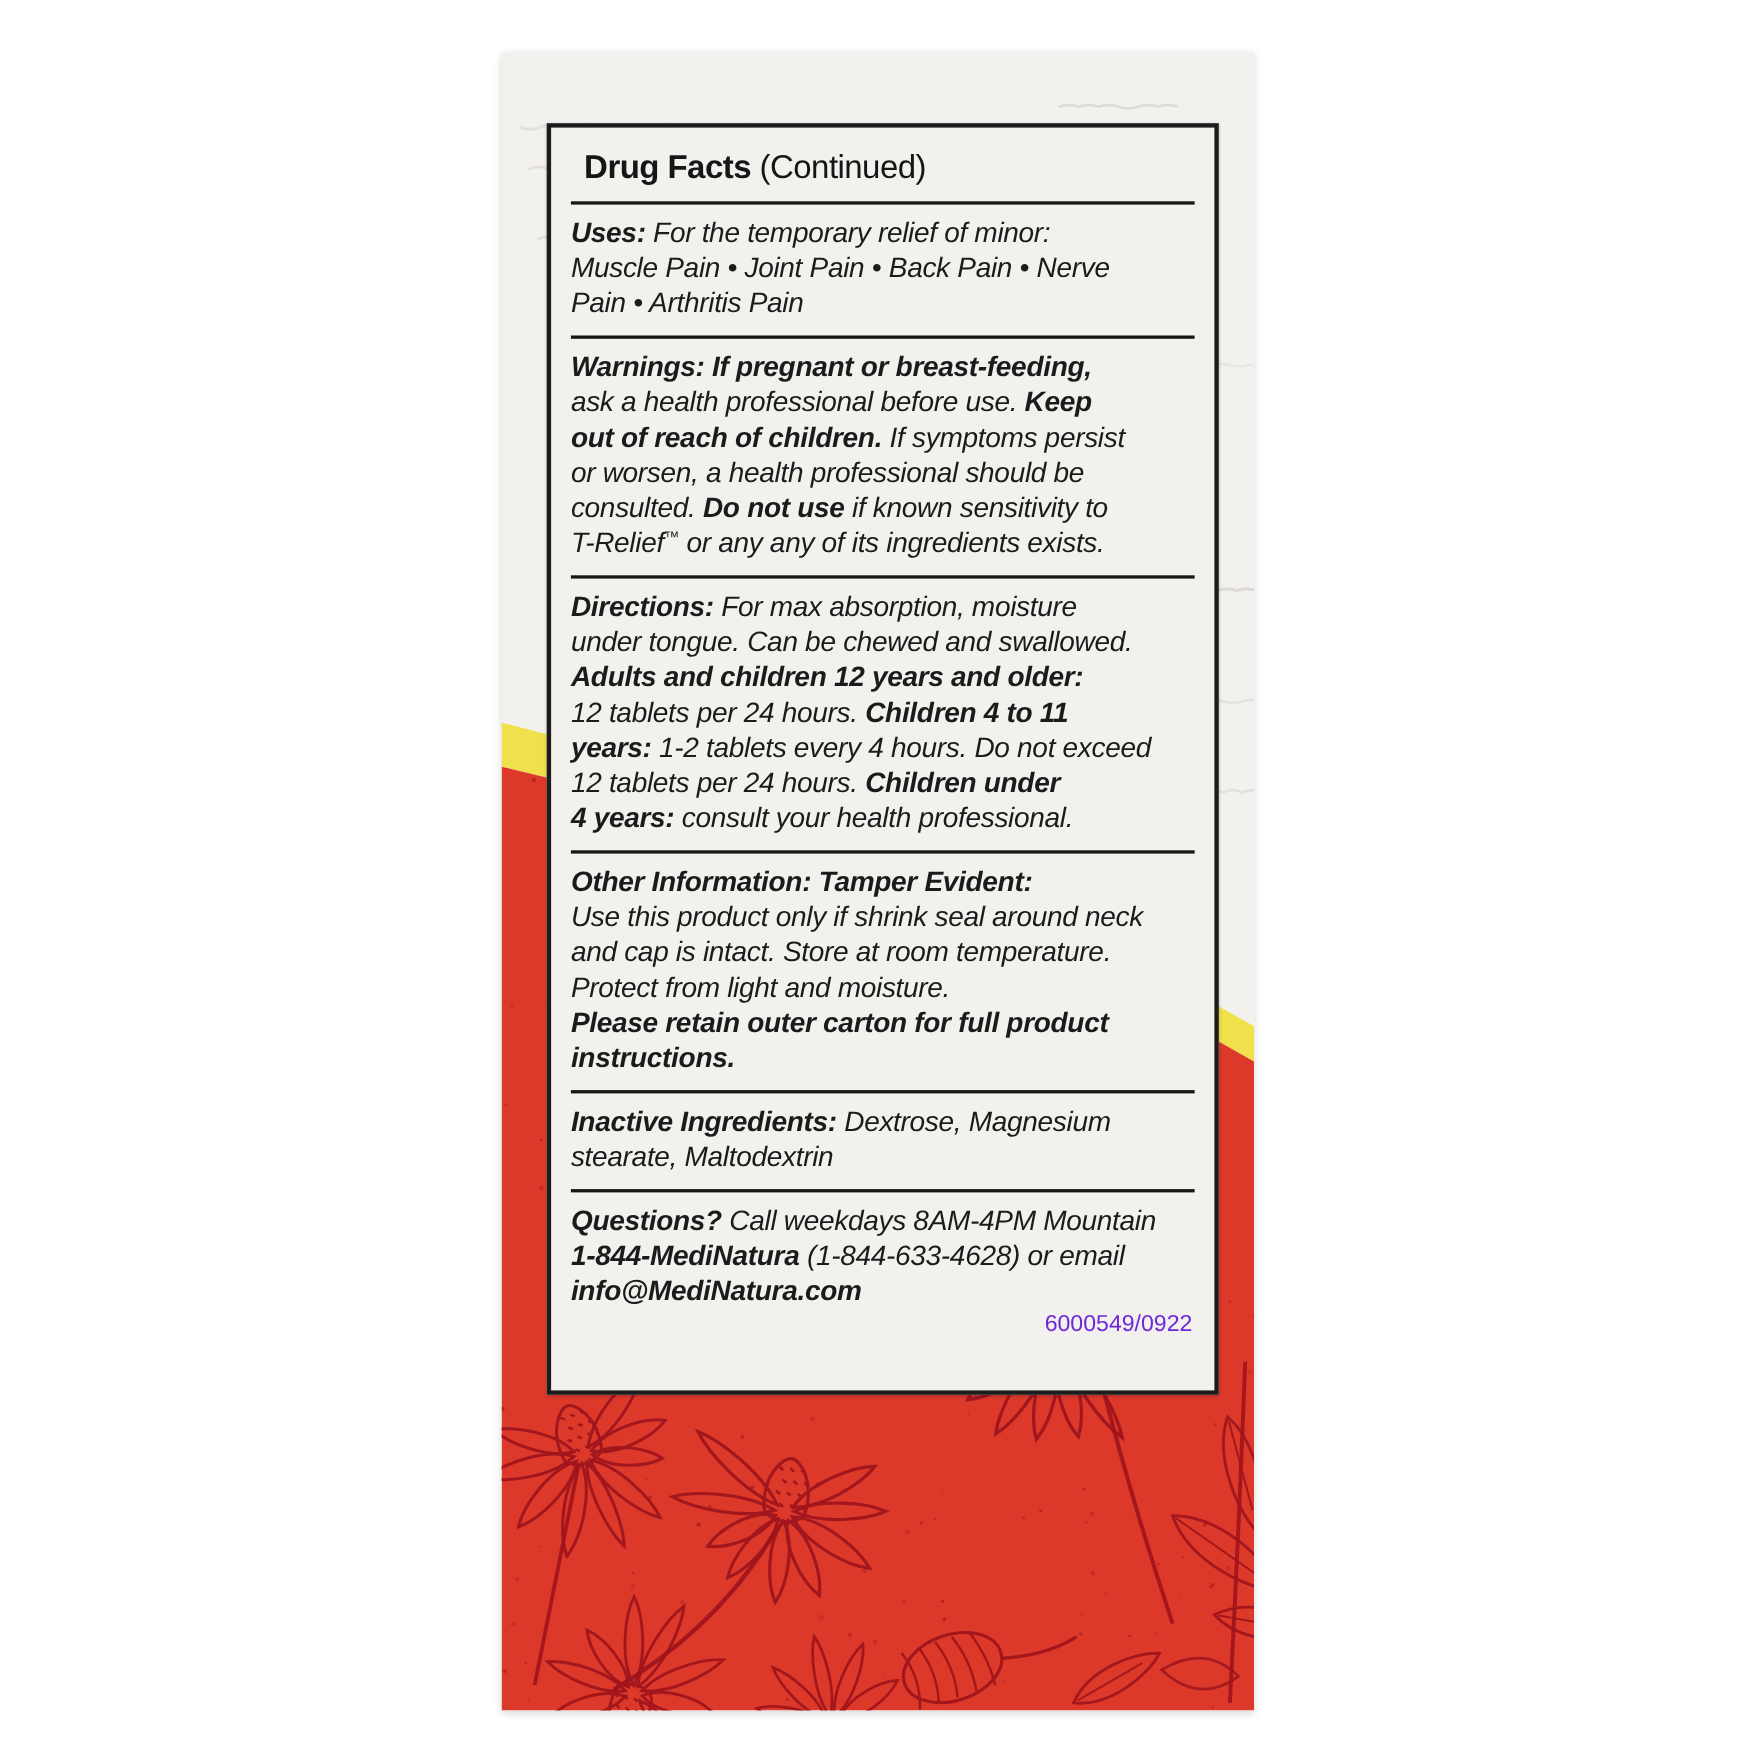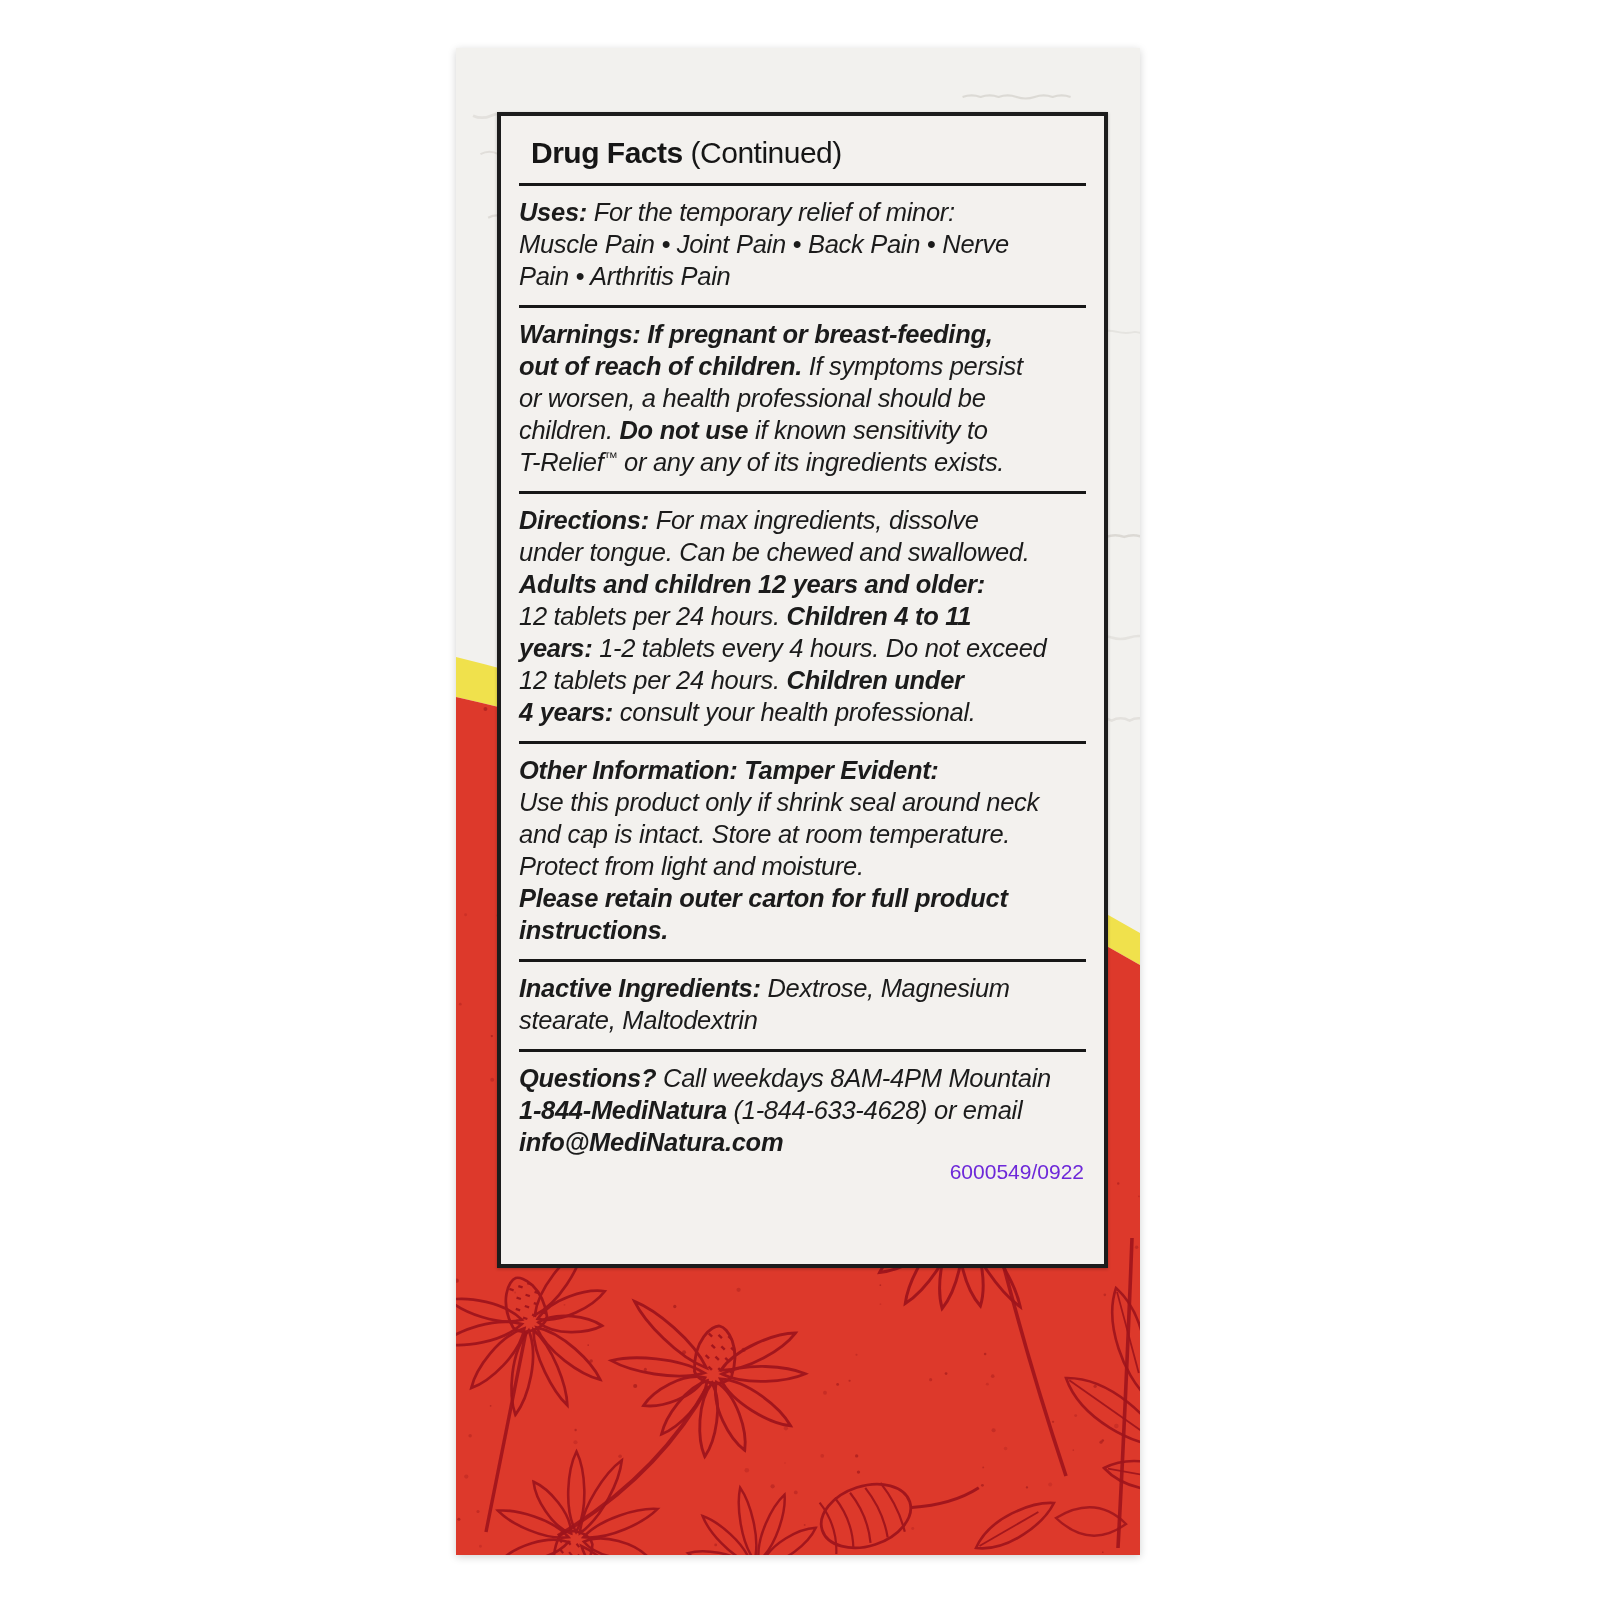--- a/index.html
+++ b/index.html
@@ -455,28 +455,29 @@
       <div id="sections">
           <div class="divider"></div>
           <div class="para">
             <div class="line"><span class="b">Uses:</span><span> For the temporary relief of minor:</span></div>
             <div class="line"><span>Muscle Pain • Joint Pain • Back Pain • Nerve</span></div>
             <div class="line"><span>Pain • Arthritis Pain</span></div>
           </div>
           <div class="divider"></div>
           <div class="para">
             <div class="line"><span class="b">Warnings: If pregnant or breast-feeding,</span></div>
+            <div class="line"><span>ask a health professional before use. </span><span class="b">Keep</span></div>
             <div class="line"><span class="b">out of reach of children. </span><span>If symptoms persist</span></div>
             <div class="line"><span>or worsen, a health professional should be</span></div>
-            <div class="line"><span>children. </span><span class="b">Do not use</span><span> if known sensitivity to</span></div>
+            <div class="line"><span>consulted. </span><span class="b">Do not use</span><span> if known sensitivity to</span></div>
             <div class="line"><span>T-Relief</span><span><sup>™</sup></span><span> or any any of its ingredients exists.</span></div>
           </div>
           <div class="divider"></div>
           <div class="para">
-            <div class="line"><span class="b">Directions:</span><span> For max ingredients, dissolve</span></div>
+            <div class="line"><span class="b">Directions:</span><span> For max absorption, moisture</span></div>
             <div class="line"><span>under tongue. Can be chewed and swallowed.</span></div>
             <div class="line"><span class="b">Adults and children 12 years and older:</span></div>
             <div class="line"><span>12 tablets per 24 hours. </span><span class="b">Children 4 to 11</span></div>
             <div class="line"><span class="b">years:</span><span> 1-2 tablets every 4 hours. Do not exceed</span></div>
             <div class="line"><span>12 tablets per 24 hours. </span><span class="b">Children under</span></div>
             <div class="line"><span class="b">4 years:</span><span> consult your health professional.</span></div>
           </div>
           <div class="divider"></div>
           <div class="para">
             <div class="line"><span class="b">Other Information: Tamper Evident:</span></div>

